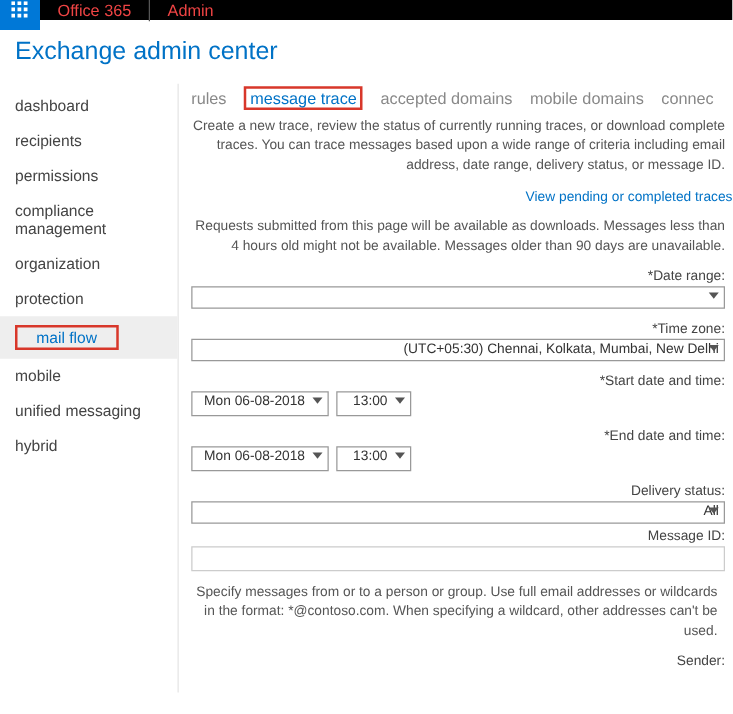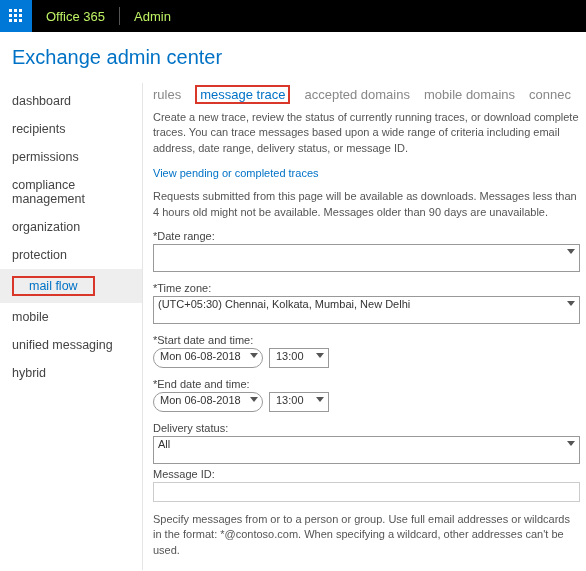--- a/index.html
+++ b/index.html
@@ -1,48 +1,48 @@
 <!DOCTYPE html>
 <html><head>
 <meta charset="utf-8">
 <style>
   * { box-sizing: border-box; margin: 0; padding: 0; font-family: "Segoe UI", Arial, sans-serif; }
   body { width: 586px; height: 571px; overflow: hidden; background: #fff; font-size: 12px; color: #333; }
 
-  .topbar { height: 32px; background: #000; display: flex; align-items: center; color: #bef264; }
+  .topbar { height: 16px; background: #000; display: flex; align-items: center; color: #ef4444; }
   .waffle { width: 32px; height: 32px; background: #0078d7; display: flex; align-items: center; justify-content: center; }
   .waffle svg { width: 14px; height: 14px; }
   .top-brand { padding: 0 14px; font-size: 13px; }
   .divider-v { width: 1px; height: 18px; background: #555; }
   .top-app { padding: 0 14px; font-size: 13px; }
 
   .page-title { font-size: 20px; color: #0072c6; font-weight: 400; padding: 14px 0 14px 12px; }
 
   .main { display: flex; height: calc(571px - 32px - 52px); }
   .sidebar { width: 143px; border-right: 1px solid #e5e5e5; padding: 4px 0; }
   .side-item { padding: 7px 12px; font-size: 12.5px; color: #444; cursor: pointer; }
   .side-item.selected { background: #eee; color: #0072c6; }
   .side-item .boxed { border: 2px solid #d8372a; padding: 1px 15px; display: inline-block; }
 
-  .content { flex: 1; padding: 4px 0 0 10px; overflow: hidden; }
+  .content { flex: 1; padding: 4px 0 0 10px; overflow: hidden; text-align: right; }
   .tabs { display: flex; gap: 14px; font-size: 13px; color: #888; padding-bottom: 8px; white-space: nowrap; }
   .tab { cursor: pointer; }
   .tab.active { color: #0072c6; border: 2px solid #d8372a; padding: 0 3px; margin: -2px 0; }
 
   .desc { font-size: 11px; color: #555; line-height: 1.4; margin-bottom: 10px; padding-right: 6px; }
   .link { color: #0072c6; font-size: 11px; display: inline-block; margin-bottom: 10px; cursor: pointer; }
   .note { font-size: 11px; color: #555; line-height: 1.4; margin-bottom: 10px; padding-right: 6px; }
 
   .field-label { font-size: 11px; color: #444; margin-bottom: 2px; }
-  .select-full { width: 100%; border: 1px solid #999; height: 28px; font-size: 11px; padding: 1px 4px; background: #fff; position: relative; }
+  .select-full { width: 100%; border: 1px solid #999; height: 18px; font-size: 11px; padding: 1px 4px; background: #fff; position: relative; }
   .select-full .caret, .select-mini .caret { position: absolute; right: 4px; top: 4px; width: 0; height: 0; border-left: 4px solid transparent; border-right: 4px solid transparent; border-top: 5px solid #555; }
   .row-gap { margin-bottom: 10px; }
   .inline-selects { display: flex; gap: 6px; }
   .select-mini { border: 1px solid #999; height: 20px; font-size: 11px; padding: 1px 18px 1px 6px; background: #fff; position: relative; }
-  .w-date { width: 110px; border-radius: 10px; }
+  .w-date { width: 110px; }
   .w-time { width: 60px; }
 
   .sec-gap { margin-top: 10px; }
   .text-input { width: 100%; height: 20px; border: 1px solid #ccc; background: #fff; padding: 1px 4px; font-size: 11px; }
 
   .form-block { padding-right: 6px; }
 </style>
 </head>
 <body>
 

